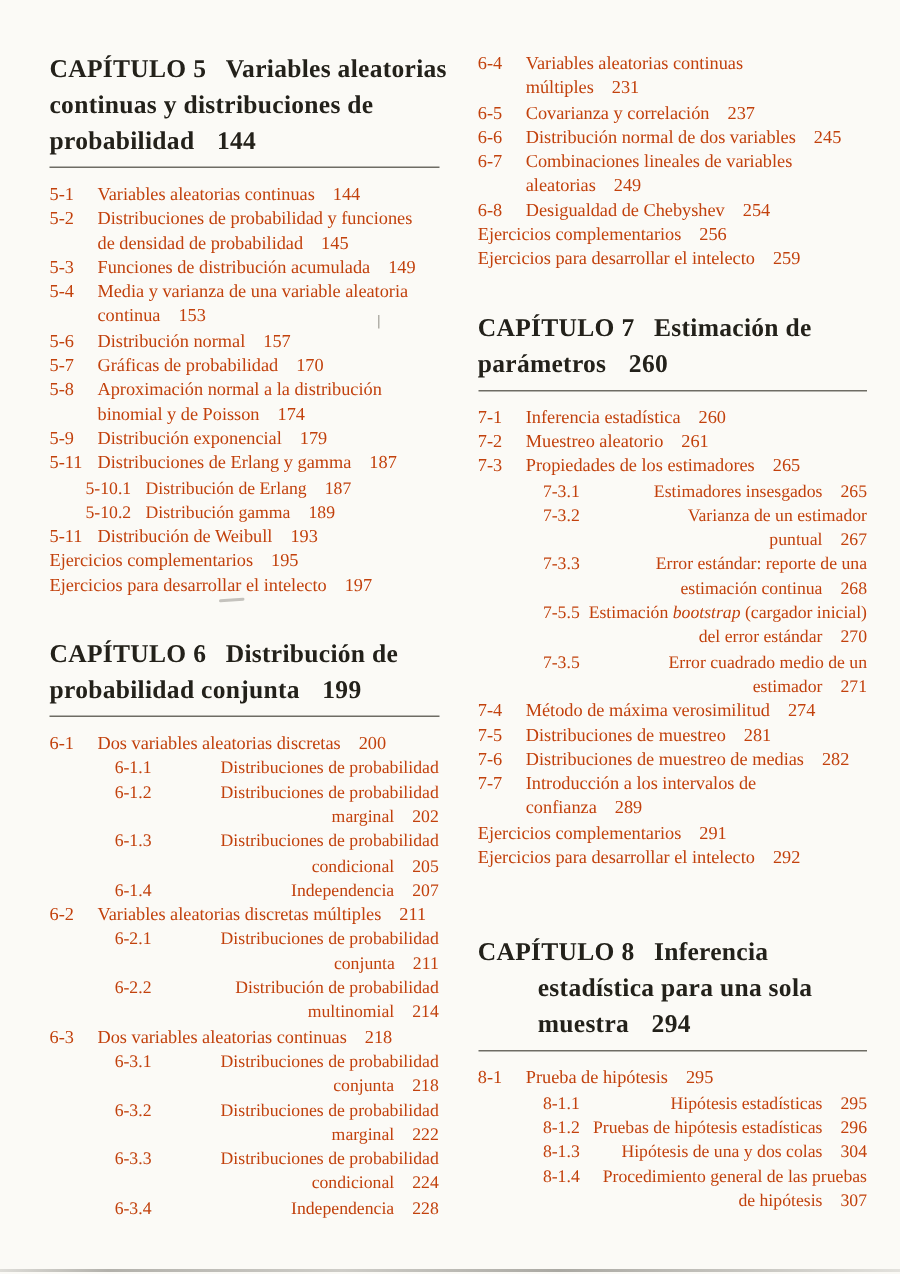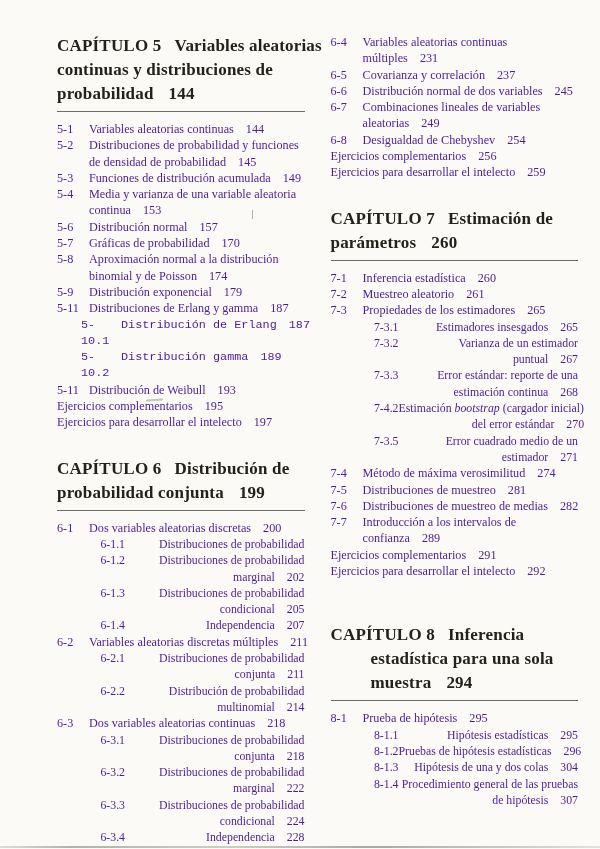--- a/index.html
+++ b/index.html
@@ -2,40 +2,40 @@
 <html><head>
 <meta charset="utf-8">
 <style>
   html,body{margin:0;padding:0;}
   body{
     width:600px;height:849px;position:relative;overflow:hidden;
     background:#fbfaf6;
     font-family:"Liberation Serif", serif;
     -webkit-font-smoothing:antialiased;
   }
-  .page{padding:34px 22px 0 33px;display:flex;gap:26px;margin-left:24px;}
+  .page{padding:34px 22px 0 33px;display:flex;gap:26px;}
   .col{flex:1;min-width:0;}
   
   .chapter{margin-top:26px;}
   .chapter.first{margin-top:0;}
   .chapter.large{margin-top:44px;}
   .ch-text{font-size:17px;font-weight:bold;line-height:24px;color:#23211a;letter-spacing:0.2px;}
   .ch-line{white-space:nowrap;}
   .ch-gap{display:inline-block;width:13px;}
   .ch-page{padding-left:15px;}
   .hang-cont{padding-left:40px;}
   .rule{border-top:1px solid #6e6c64;margin-top:5px;margin-bottom:9px;height:0;}
   
-  .entry{display:flex;font-size:12.2px;line-height:16.3px;color:#4c1d95;}
+  .entry{display:flex;font-size:12.2px;line-height:16.3px;color:#c2410c;}
   .entry .num{flex:0 0 32px;}
   .entry .body{flex:1;}
   .entry .line{white-space:nowrap;}
   .lvl2{margin-left:34px;font-size:11.8px;text-align:right;}
   .lvl2 .num{flex-basis:34px;}
-  .lvl3{margin-left:24px;font-size:11.8px;font-family:Liberation Mono, monospace;}
+  .lvl3{margin-left:24px;font-size:11.8px;}
   .lvl3 .num{flex-basis:40px;}
   .pg{padding-left:12px;}
   em{font-style:italic;}
   
   .edge-bottom{position:absolute;left:0;right:0;bottom:1px;height:2px;
     background:linear-gradient(to right,
       rgba(90,88,80,.18) 0%, rgba(90,88,80,.45) 12%, rgba(90,88,80,.28) 38%,
       rgba(90,88,80,.5) 62%, rgba(90,88,80,.3) 85%, rgba(90,88,80,.15) 100%);}
   .tick-artifact{position:absolute;left:252px;top:210px;width:1px;height:9px;background:rgba(70,66,56,.4);}
   .smudge-artifact{position:absolute;left:146px;top:399px;width:17px;height:2px;
@@ -314,21 +314,21 @@
         </div>
       </div>
       <div class="entry lvl2">
         <span class="num">7-3.3</span>
         <div class="body">
           <div class="line"><span>Error estándar: reporte de una</span></div>
           <div class="line"><span>estimación continua</span><span class="pg">268</span></div>
         </div>
       </div>
       <div class="entry lvl2">
-        <span class="num">7-4.2</span>
+        <span class="num">7-5.5</span>
         <div class="body">
           <div class="line"><span>Estimación </span><em>bootstrap</em><span> (cargador inicial)</span></div>
           <div class="line"><span>del error estándar</span><span class="pg">270</span></div>
         </div>
       </div>
       <div class="entry lvl2">
         <span class="num">7-3.5</span>
         <div class="body">
           <div class="line"><span>Error cuadrado medio de un</span></div>
           <div class="line"><span>estimador</span><span class="pg">271</span></div>

